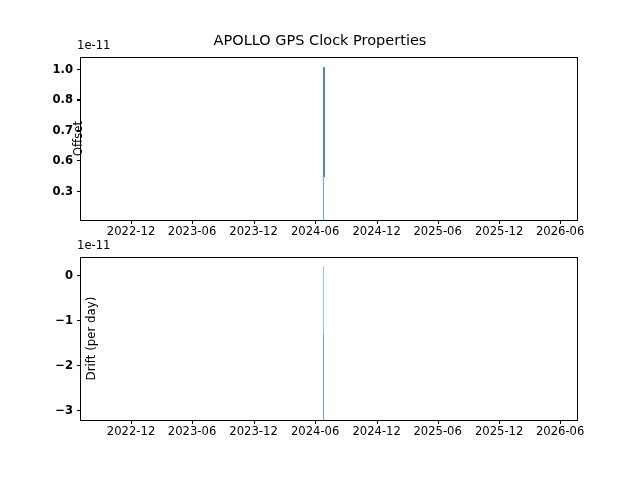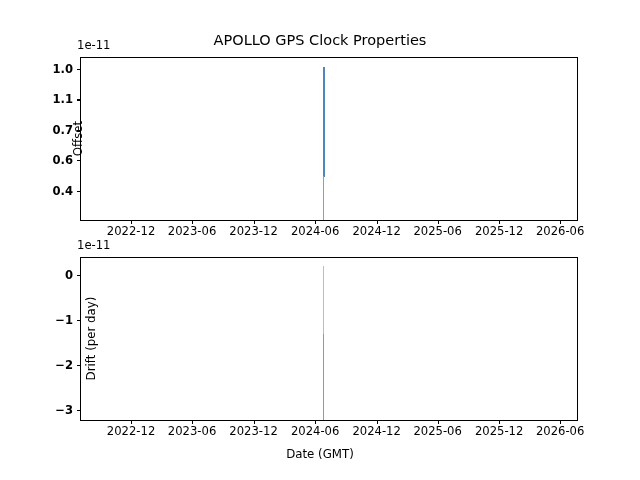--- a/index.html
+++ b/index.html
@@ -193,24 +193,24 @@
       <div class="data-line line-offset-tail"></div>
     </div>
 
     <div class="tick-y" style="top:6.8%"></div>
     <div class="tick-y" style="top:25.6%"></div>
     <div class="tick-y" style="top:44.4%"></div>
     <div class="tick-y" style="top:63.2%"></div>
     <div class="tick-y" style="top:82.0%"></div>
 
     <div class="ticklabel-y" style="top:6.8%">1.0</div>
-    <div class="ticklabel-y" style="top:25.6%">1.1</div>
+    <div class="ticklabel-y" style="top:25.6%">0.8</div>
     <div class="ticklabel-y" style="top:44.4%">0.7</div>
     <div class="ticklabel-y" style="top:63.2%">0.6</div>
-    <div class="ticklabel-y" style="top:82.0%">0.4</div>
+    <div class="ticklabel-y" style="top:82.0%">0.3</div>
 
     <div class="tick-x" style="left:10.1%"></div>
     <div class="tick-x" style="left:22.4%"></div>
     <div class="tick-x" style="left:34.8%"></div>
     <div class="tick-x" style="left:47.2%"></div>
     <div class="tick-x" style="left:59.6%"></div>
     <div class="tick-x" style="left:71.9%"></div>
     <div class="tick-x" style="left:84.3%"></div>
     <div class="tick-x" style="left:96.6%"></div>
 
@@ -257,15 +257,14 @@
     <div class="ticklabel-x" style="left:10.1%">2022-12</div>
     <div class="ticklabel-x" style="left:22.4%">2023-06</div>
     <div class="ticklabel-x" style="left:34.8%">2023-12</div>
     <div class="ticklabel-x" style="left:47.2%">2024-06</div>
     <div class="ticklabel-x" style="left:59.6%">2024-12</div>
     <div class="ticklabel-x" style="left:71.9%">2025-06</div>
     <div class="ticklabel-x" style="left:84.3%">2025-12</div>
     <div class="ticklabel-x" style="left:96.6%">2026-06</div>
   </div>
 
-  <div class="xlabel">Date (GMT)</div>
 
 </div>
 
 </body></html>

